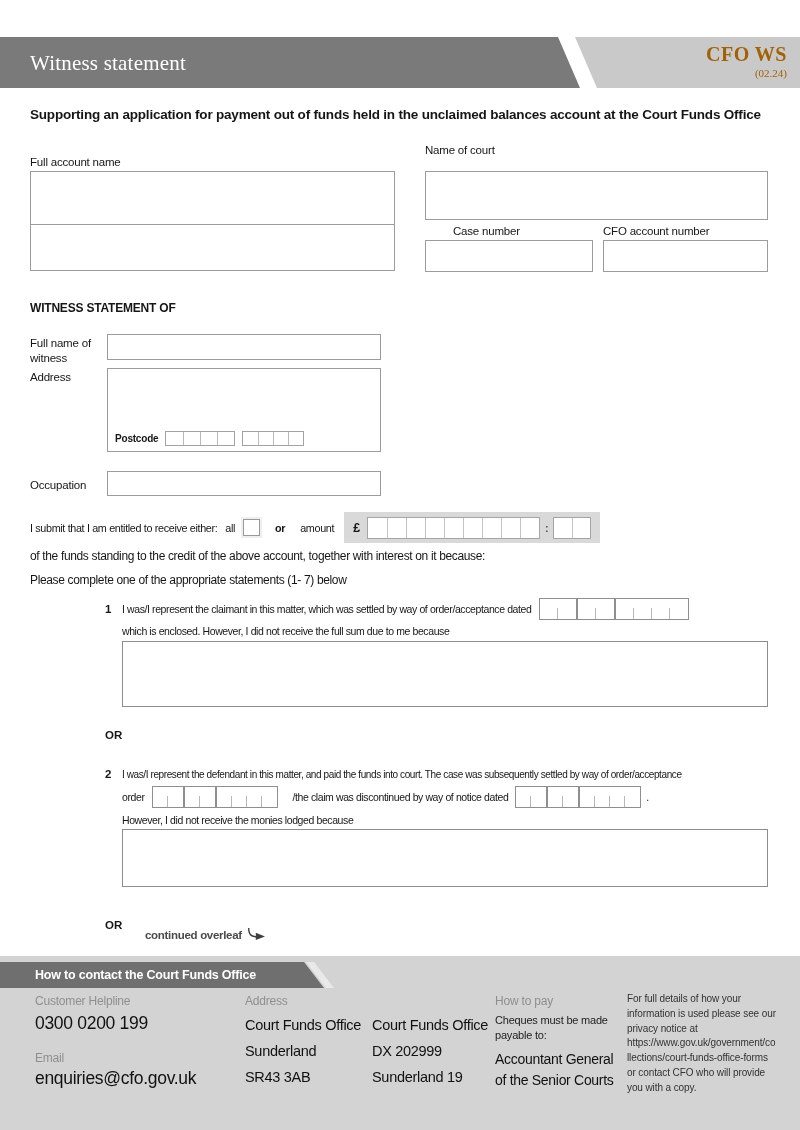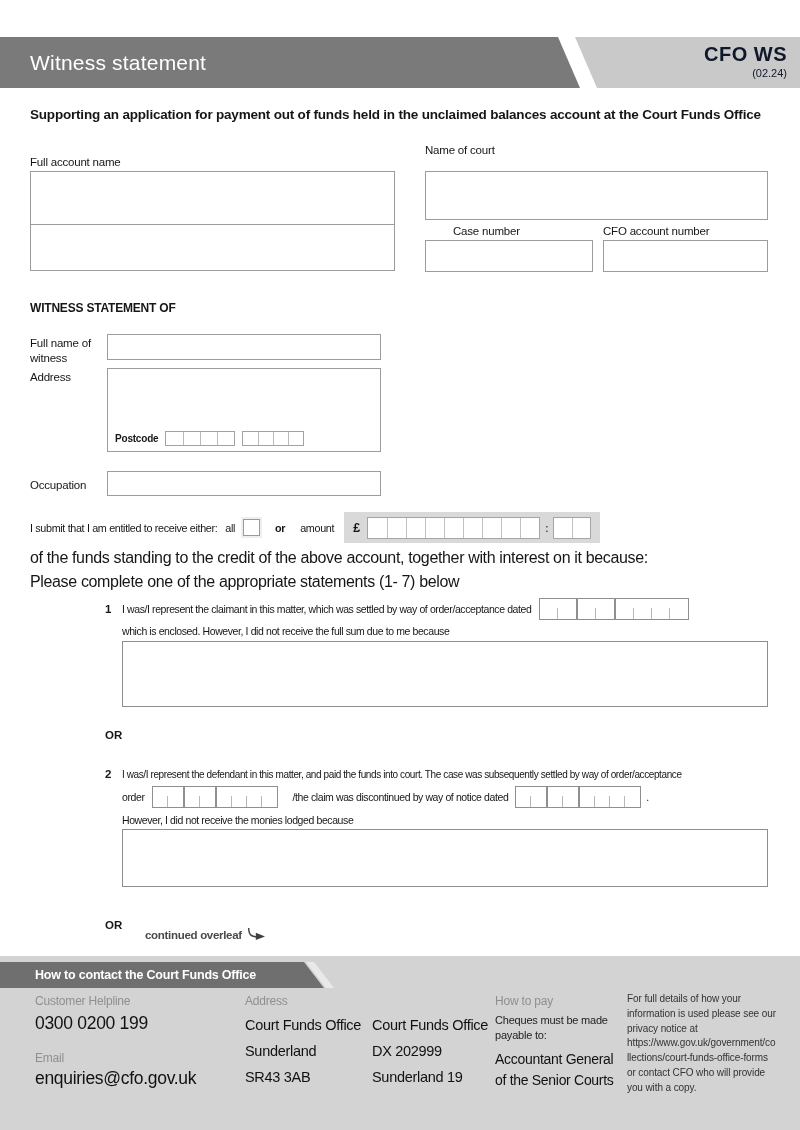--- a/index.html
+++ b/index.html
@@ -1,28 +1,28 @@
 <!DOCTYPE html>
 <html><head>
 <meta charset="utf-8">
 <style>
   * { margin:0; padding:0; box-sizing:border-box; }
   html,body { background:#ffffff; }
   body { font-family:"Liberation Sans","DejaVu Sans",sans-serif; color:#161616; }
   #page { position:relative; width:800px; height:1130px; background:#ffffff; overflow:hidden; margin:0 auto; }
 
   
-  .hdr { position:absolute; top:37px; left:0; width:800px; height:51px; }
+  .hdr { position:absolute; top:37px; left:0; width:800px; height:51px;font-family:Liberation Serif, serif; }
   .hdr-dark { position:absolute; left:0; top:0; width:580px; height:100%; background:#7a7a7a;
               clip-path:polygon(0 0,558px 0,100% 100%,0 100%); }
   .hdr-light { position:absolute; left:575px; right:0; top:0; height:100%; background:#c9c9c9;
                clip-path:polygon(0 0,100% 0,100% 100%,22px 100%); }
   .hdr-title { position:absolute; left:30px; top:50%; transform:translateY(-50%);
                color:#ffffff; font-size:21px; letter-spacing:0.2px; }
-  .hdr-code { position:absolute; right:13px; top:6px; text-align:right; color:#0f172a; line-height:1.1; }
+  .hdr-code { position:absolute; right:13px; top:6px; text-align:right; color:#a16207; line-height:1.1; }
   .hdr-code .code { font-size:20px; font-weight:bold; letter-spacing:0.5px; }
   .hdr-code .ver { font-size:11px; margin-top:2px; }
 
   .subtitle { position:absolute; left:30px; top:107px; width:745px; font-size:13.5px; font-weight:bold; letter-spacing:-0.2px; }
 
   .lbl { position:absolute; font-size:11.5px; letter-spacing:-0.2px; color:#161616; }
   .box { position:absolute; background:#fff; border:1px solid #9c9c9c; }
   .bigbox { position:absolute; background:#fff; border:1px solid #8d8d8d; }
 
   .split-line { position:absolute; left:0; right:0; top:52px; border-top:1px solid #9c9c9c; }
@@ -43,21 +43,21 @@
   .checkbox { width:17px; height:17px; background:#fff; border:1px solid #9a9a9a; box-shadow:0 0 0 2px #efefef; }
   .amount-panel { display:flex; align-items:center; height:31px; background:#d9d9d9; padding:0 9px 0 9px; }
   .pound { font-size:12.5px; font-weight:bold; margin-right:7px; letter-spacing:0; }
   .amount-box { display:flex; height:22px; background:#fff; border:1px solid #a5a5a5; }
   .ac { width:19px; height:100%; }
   .ac + .ac { border-left:1px solid #c2c2c2; }
   .colon { font-size:11px; font-weight:bold; color:#555; margin:0 5px; }
   .pence-box { display:flex; height:22px; background:#fff; border:1px solid #a5a5a5; }
   .pence-box .ac { width:18px; }
 
-  .plain-line { position:absolute; left:30px; font-size:16px; letter-spacing:-0.35px; white-space:nowrap; }
+  .plain-line { position:absolute; left:30px; font-size:12px; letter-spacing:-0.35px; white-space:nowrap; }
 
   
   .stmt-row { position:absolute; display:flex; align-items:center; white-space:nowrap; height:22px; }
   .stmt-num { font-size:11.5px; font-weight:bold; width:17px; flex:none; }
   .stmt-text { font-size:10.5px; letter-spacing:-0.4px; }
   .stmt-text.xl { font-size:10px; }
   .or-lbl { position:absolute; left:105px; font-size:11.5px; font-weight:bold; }
 
   
   .datebox { display:inline-flex; height:22px; background:#fff; border:1px solid #8f8f8f; flex:none; }

